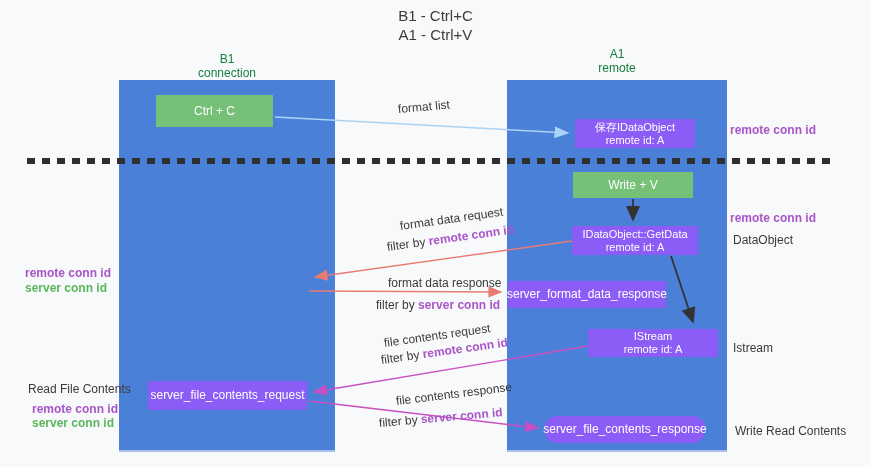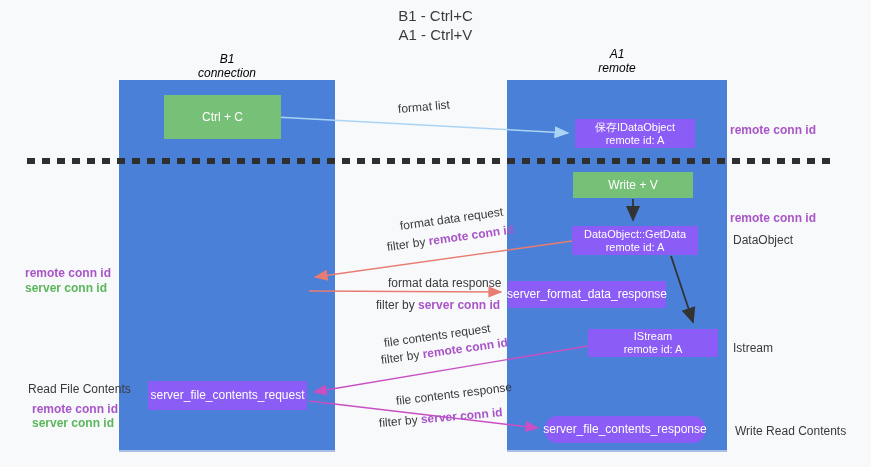--- a/index.html
+++ b/index.html
@@ -7,21 +7,21 @@
   #stage{
     position:relative;width:871px;height:467px;background:#f8f9fb;
     overflow:hidden;margin:0 auto;
   }
   .abs{position:absolute;}
   .title{
     left:0;top:6px;width:871px;text-align:center;
     font-size:15px;line-height:19px;color:#3c3c3c;
   }
   .lane-header{
-    text-align:center;font-size:12px;line-height:14px;color:#000000;font-style:italic;
+    text-align:center;font-size:12px;line-height:14px;color:#15803d;
   }
   .lane{
     background:#4a80d8;border-bottom:2px solid #a9bfe6;
   }
   .box{
     display:flex;flex-direction:column;align-items:center;justify-content:center;
     color:#ffffff;text-align:center;box-sizing:border-box;
   }
   .box.green{background:#77c077;font-size:12px;}
   .box.orange{background:#8b5cf6;font-size:11px;line-height:13px;text-align:right;}
@@ -84,35 +84,35 @@
 
     <line x1="572" y1="241" x2="315" y2="277" stroke="#e87c72" stroke-width="1.4" marker-end="url(#ah-red)"></line>
 
     <line x1="309" y1="291" x2="501" y2="292" stroke="#e87c72" stroke-width="1.4" marker-end="url(#ah-red)"></line>
 
     <line x1="588" y1="346" x2="314" y2="392" stroke="#c94fc3" stroke-width="1.4" marker-end="url(#ah-mag)"></line>
 
     <line x1="309" y1="401" x2="538" y2="428" stroke="#c94fc3" stroke-width="1.4" marker-end="url(#ah-mag)"></line>
   </svg>
 
-  <div class="abs box green" style="left:164px;top:95px;width:117px;height:44px;">
+  <div class="abs box green" style="left:156px;top:95px;width:117px;height:32px;">
     <div>Ctrl + C</div>
   </div>
 
   <div class="abs box orange" style="left:575px;top:119px;width:120px;height:29px;">
     <div>保存IDataObject</div>
     <div>remote id: A</div>
   </div>
 
   <div class="abs box green" style="left:573px;top:172px;width:120px;height:26px;">
     <div>Write + V</div>
   </div>
 
   <div class="abs box orange" style="left:572px;top:226px;width:126px;height:29px;">
-    <div>DataObject::GetData</div>
+    <div>IDataObject::GetData</div>
     <div>remote id: A</div>
   </div>
 
 
   <div class="abs box orange single" style="left:508px;top:281px;width:158px;height:27px;">
     <div>server_format_data_response</div>
   </div>
 
   <div class="abs box orange" style="left:588px;top:329px;width:130px;height:28px;">
     <div>IStream</div>

